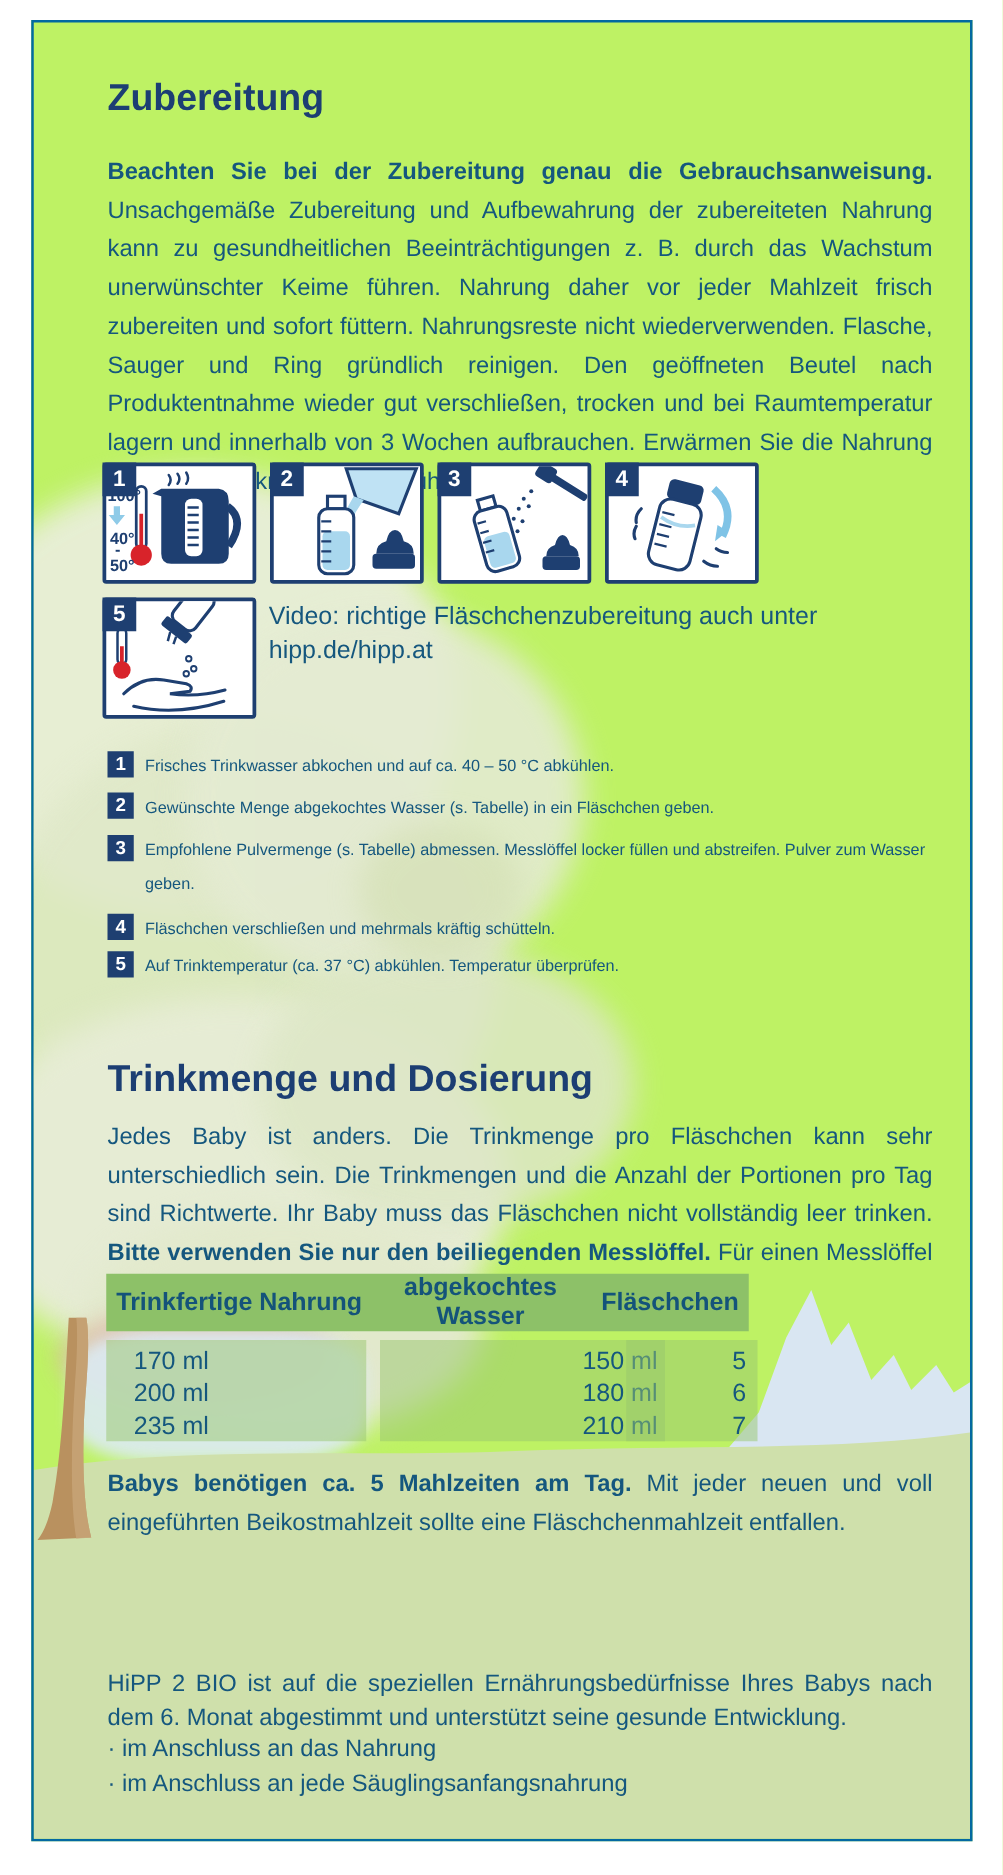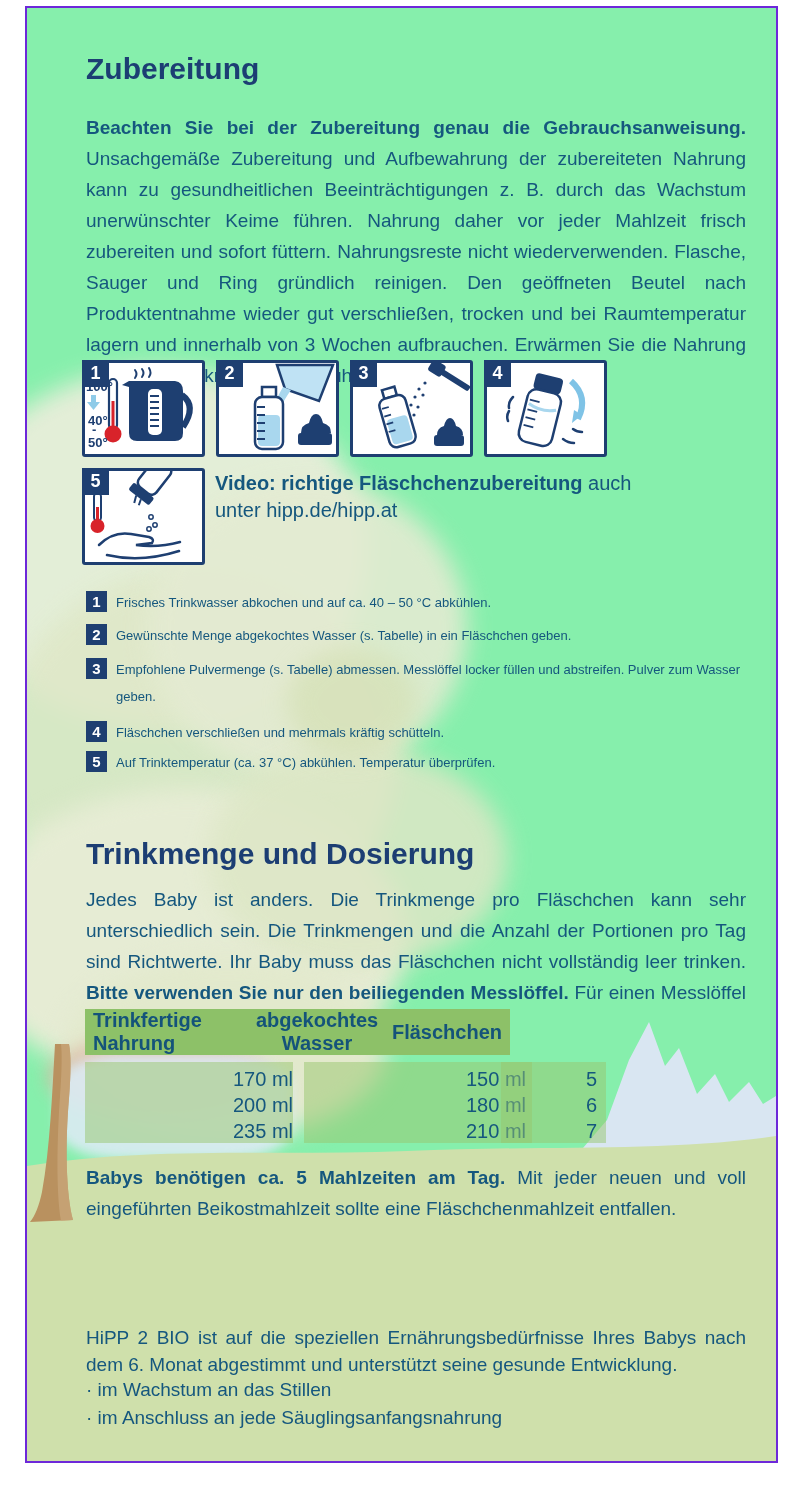--- a/index.html
+++ b/index.html
@@ -1,18 +1,18 @@
 <!DOCTYPE html>
 <html><head>
 <meta charset="utf-8">
 <style>
   html,body{margin:0;padding:0;width:802px;height:1500px;background:#ffffff;overflow:hidden;
             font-family:"Liberation Sans", sans-serif;}
-  .label{position:absolute;left:25px;top:6px;width:749px;height:1453px;border:2px solid #6d28d9;
-         background:#86efac;overflow:hidden;}
+  .label{position:absolute;left:25px;top:16px;width:749px;height:1453px;border:2px solid #0369a1;
+         background:#bef264;overflow:hidden;}
   
   .art{position:absolute;z-index:1;}
   .blob{border-radius:50%;filter:blur(12px);}
   .meadow-svg,.mountain-svg,.trunk-svg{position:absolute;z-index:1;}
   
   .h1{position:absolute;left:59px;color:#1c3e73;font-size:30px;line-height:34px;font-weight:700;z-index:3;}
   .para{position:absolute;left:59px;width:660px;color:#15577e;font-size:19px;line-height:31px;
         text-align:justify;z-index:3;}
   .para b{font-weight:700;}
   
@@ -22,35 +22,35 @@
         font-size:18px;font-weight:700;line-height:27px;text-align:center;z-index:4;}
   .pbox svg{position:absolute;left:0;top:0;width:117px;height:91px;}
   
   .step{position:absolute;left:59px;width:662px;z-index:3;}
   .sbadge{display:inline-block;width:21px;height:21px;background:#1e3f71;color:#fff;font-size:15px;
           font-weight:700;line-height:21px;text-align:center;vertical-align:top;margin-top:2px;}
   .stext{display:inline-block;width:628px;margin-left:9px;color:#15577e;font-size:13px;line-height:27px;
          vertical-align:top;}
   
   .video{position:absolute;left:188px;top:462px;width:450px;color:#15577e;font-size:20px;line-height:27px;z-index:3;}
-  .video b{font-weight:700;}
-  
-  .thead{position:absolute;left:58px;top:1001px;width:425px;height:46px;background:#8dc168;display:flex;
+  .video b{font-weight:400;}
+  
+  .thead{position:absolute;left:58px;top:1001px;width:514px;height:46px;background:#8dc168;display:flex;
          align-items:center;z-index:3;}
   .thead .hc{color:#14537a;font-size:20px;font-weight:700;}
   .hc1{width:210px;padding-left:8px;box-sizing:border-box;}
   .hc2{width:191px;text-align:center;padding-right:4px;box-sizing:border-box;}
   .hc3{width:120px;text-align:right;padding-right:8px;box-sizing:border-box;}
   .tcell{position:absolute;top:1054px;height:77px;background:rgba(151,197,110,0.5);z-index:3;
          padding-top:4px;box-sizing:content-box;}
   .tc1{left:58px;width:208px;}
   .tc2{left:277px;width:184px;padding-left:44px;}
   .tc3{left:474px;width:105px;}
   .tval{color:#15577e;font-size:20px;line-height:26px;}
-  .tc1 .tval{padding-left:22px;text-align:right;}
+  .tc1 .tval{padding-left:22px;text-align:left;}
   .tc2 .tval{padding-right:6px;text-align:right;}
   .tc3 .tval{padding-right:9px;text-align:right;}
   .bullet{position:absolute;left:59px;width:660px;color:#15577e;font-size:19px;line-height:27px;z-index:3;}
 </style>
 </head>
 <body>
 
 <div class="label">
 
   <div class="art blob" style="left:-80px;top:360px;width:420px;height:360px;background:#e9eeda;opacity:.95;"></div>
@@ -224,16 +224,16 @@
     <div class="tval">6</div>
     <div class="tval">7</div>
   </div>
 
   <div class="para" style="top:1154px;">
     <b>Babys benötigen ca. 5 Mahlzeiten am Tag.</b>
     <span>Mit jeder neuen und voll eingeführten Beikostmahlzeit sollte eine Fläschchenmahlzeit entfallen.</span>
   </div>
 
   <div class="para" style="top:1316px;line-height:27px;">HiPP 2 BIO ist auf die speziellen Ernährungsbedürfnisse Ihres Babys nach dem 6. Monat abgestimmt und unterstützt seine gesunde Entwicklung.</div>
-  <div class="bullet" style="top:1368px;">· im Wachstum an das Stillen</div>
+  <div class="bullet" style="top:1368px;">· im Anschluss an das Nahrung</div>
   <div class="bullet" style="top:1396px;">· im Anschluss an jede Säuglingsanfangsnahrung</div>
 
 </div>
 
 </body></html>

